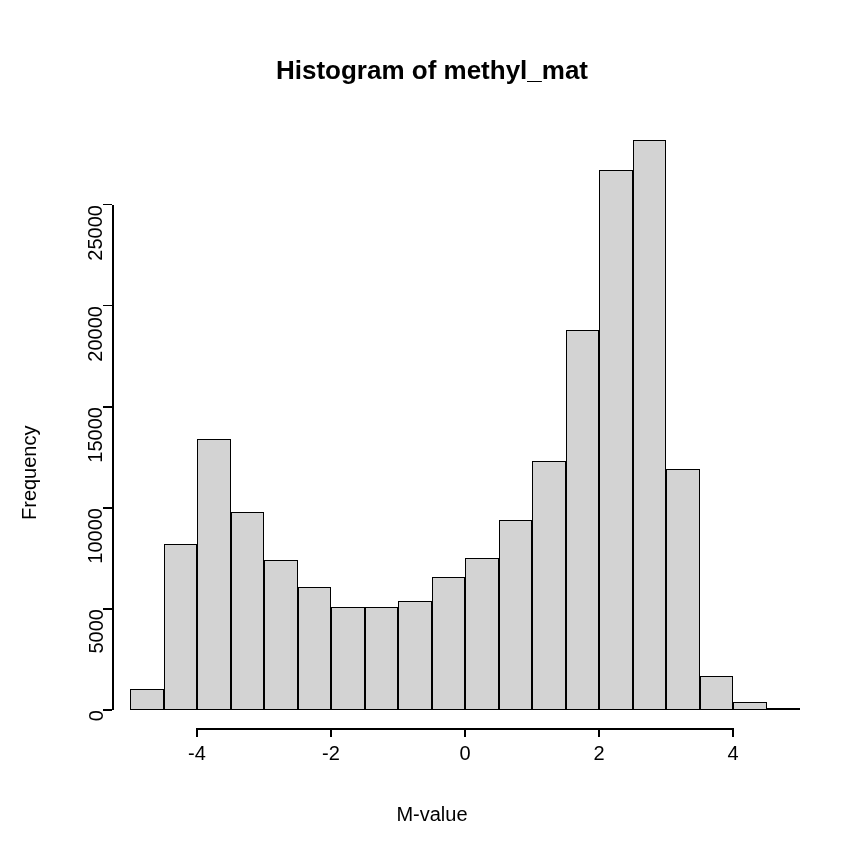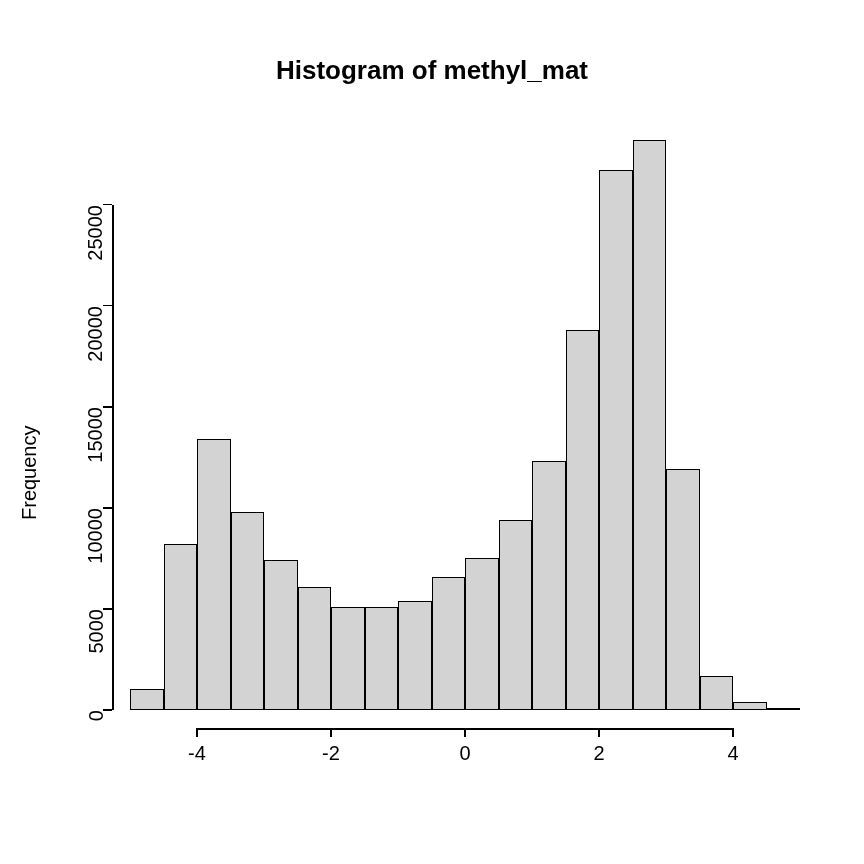--- a/index.html
+++ b/index.html
@@ -88,20 +88,21 @@
     transform-origin: right center;
     text-align: right;
   }
 </style>
 </head>
 <body>
 
 <div class="chart-wrap">
   <div class="title">Histogram of methyl_mat</div>
   <div class="ylab">Frequency</div>
+  <div class="xlab">M-value</div>
 
   <div class="plot">
     <div class="bars" id="bars">
         <div class="bar" style="left: 0px; width: 33.5px; height: 21.2234px;"></div>
         <div class="bar" style="left: 33.5px; width: 33.5px; height: 165.745px;"></div>
         <div class="bar" style="left: 67px; width: 33.5px; height: 270.851px;"></div>
         <div class="bar" style="left: 100.5px; width: 33.5px; height: 198.085px;"></div>
         <div class="bar" style="left: 134px; width: 33.5px; height: 149.574px;"></div>
         <div class="bar" style="left: 167.5px; width: 33.5px; height: 123.298px;"></div>
         <div class="bar" style="left: 201px; width: 33.5px; height: 103.085px;"></div>

